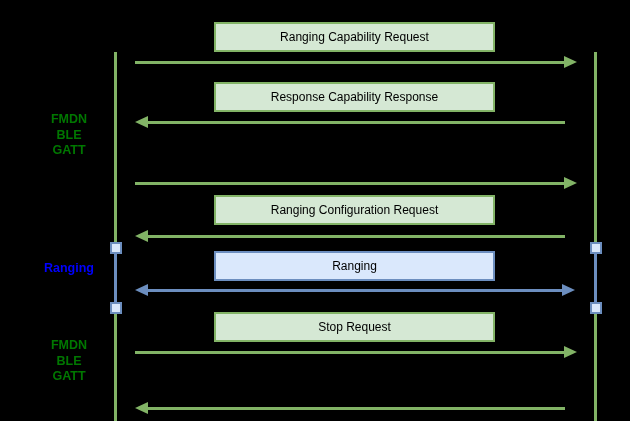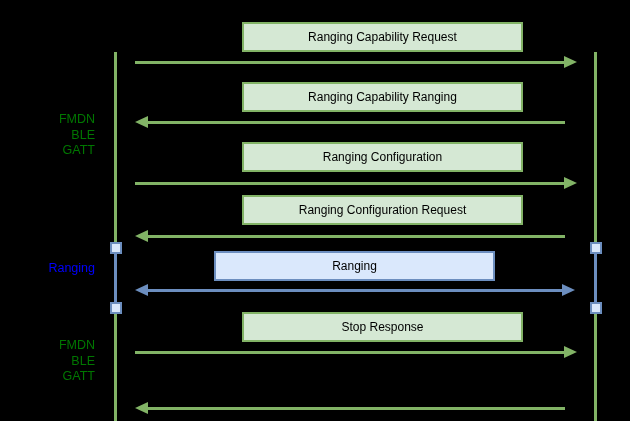--- a/index.html
+++ b/index.html
@@ -28,21 +28,21 @@
   
   .msg-box {
     position: absolute;
     left: 214px; width: 277px; height: 26px;
     border: 2px solid;
     display: flex; align-items: center; justify-content: center;
     font-size: 12px;
     color: var(--box-text);
     white-space: nowrap;
   }
-  .box-green { background: var(--green-fill); border-color: var(--green-stroke); margin-left: 28px; }
+  .box-green { background: var(--green-fill); border-color: var(--green-stroke); }
   .box-blue  { background: var(--blue-fill);  border-color: var(--blue-stroke); }
 
   
   .arrow { position: absolute; height: 12px; }
   .arrow .shaft { position: absolute; top: 4.5px; height: 3px; }
   .arrow.green .shaft { background: var(--green-stroke); }
   .arrow.blue  .shaft { background: var(--blue-stroke); }
   .head {
     position: absolute; width: 0; height: 0; top: 0;
     border-top: 6px solid transparent;
@@ -58,23 +58,23 @@
   .arrow.dir-right { left: 135px; width: 442px; }
   .arrow.dir-right .shaft { left: 0; width: 430px; }
   .arrow.dir-left { left: 135px; width: 430px; }
   .arrow.dir-left .shaft { left: 12px; width: 418px; }
   .arrow.dir-both { left: 135px; width: 440px; }
   .arrow.dir-both .shaft { left: 12px; width: 416px; }
 
   
   .side-label {
     position: absolute;
-    left: 15px; width: 80px;
-    text-align: right;
-    font-weight: normal;
+    left: 29px; width: 80px;
+    text-align: center;
+    font-weight: bold;
     font-size: 12.5px;
     line-height: 15.5px;
   }
   .label-green { color: var(--label-green); }
   .label-blue  { color: var(--label-blue); }
 </style>
 </head>
 <body>
 
 <div class="stage">
@@ -108,30 +108,27 @@
 
   <div class="msg-box box-green" style="top:22px">
     <span>Ranging Capability Request</span>
   </div>
   <div class="arrow green dir-right" style="top:56px">
     <div class="shaft"></div>
     <div class="head head-right"></div>
   </div>
 
   <div class="msg-box box-green" style="top:82px">
-    <span>Ranging Capability Ranging</span>
+    <span>Response Capability Response</span>
   </div>
   <div class="arrow green dir-left" style="top:116px">
     <div class="shaft"></div>
     <div class="head head-left"></div>
   </div>
 
-  <div class="msg-box box-green" style="top:142px">
-    <span>Ranging Configuration</span>
-  </div>
   <div class="arrow green dir-right" style="top:177px">
     <div class="shaft"></div>
     <div class="head head-right"></div>
   </div>
 
   <div class="msg-box box-green" style="top:195px">
     <span>Ranging Configuration Request</span>
   </div>
   <div class="arrow green dir-left" style="top:230px">
     <div class="shaft"></div>
@@ -141,21 +138,21 @@
   <div class="msg-box box-blue" style="top:251px">
     <span>Ranging</span>
   </div>
   <div class="arrow blue dir-both" style="top:284px">
     <div class="shaft"></div>
     <div class="head head-left"></div>
     <div class="head head-right"></div>
   </div>
 
   <div class="msg-box box-green" style="top:312px">
-    <span>Stop Response</span>
+    <span>Stop Request</span>
   </div>
   <div class="arrow green dir-right" style="top:346px">
     <div class="shaft"></div>
     <div class="head head-right"></div>
   </div>
 
   <div class="arrow green dir-left" style="top:402px">
     <div class="shaft"></div>
     <div class="head head-left"></div>
   </div>

